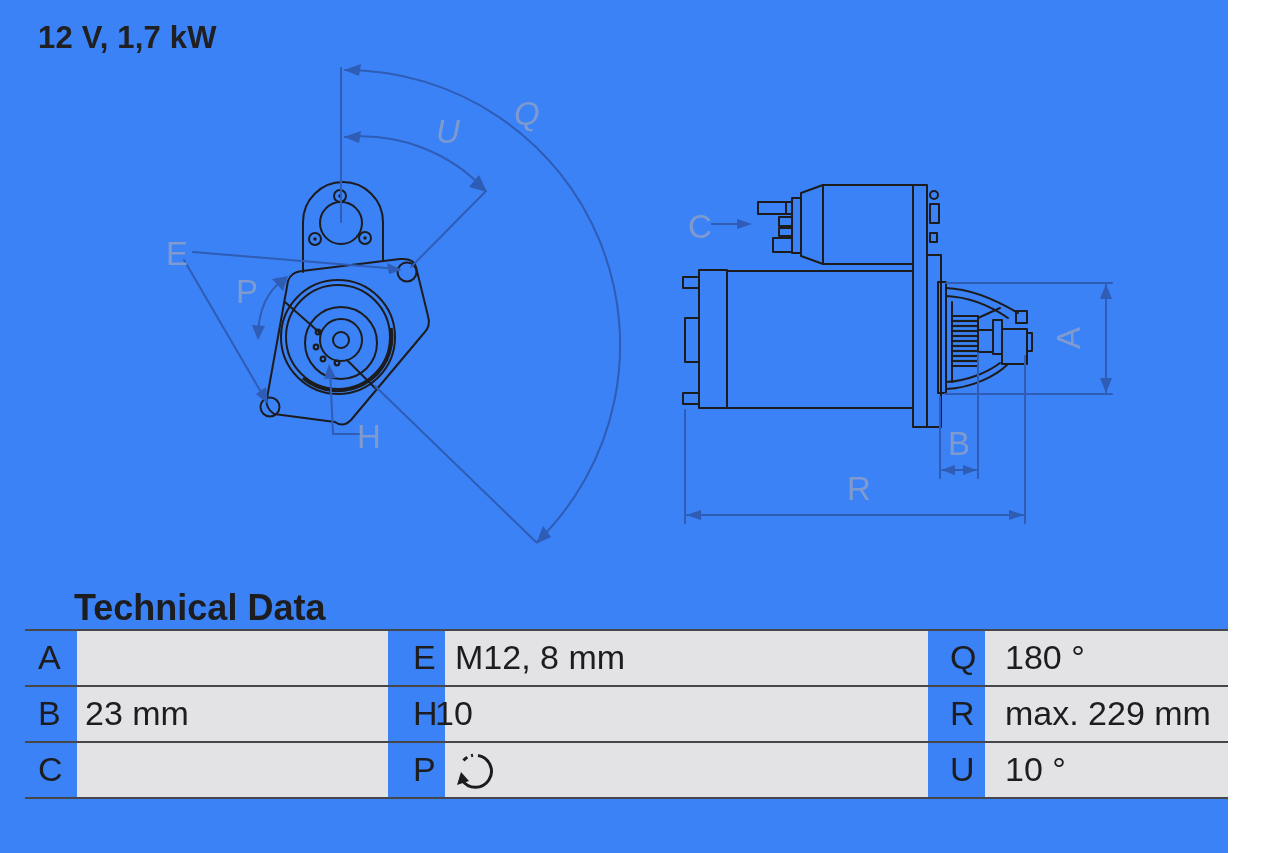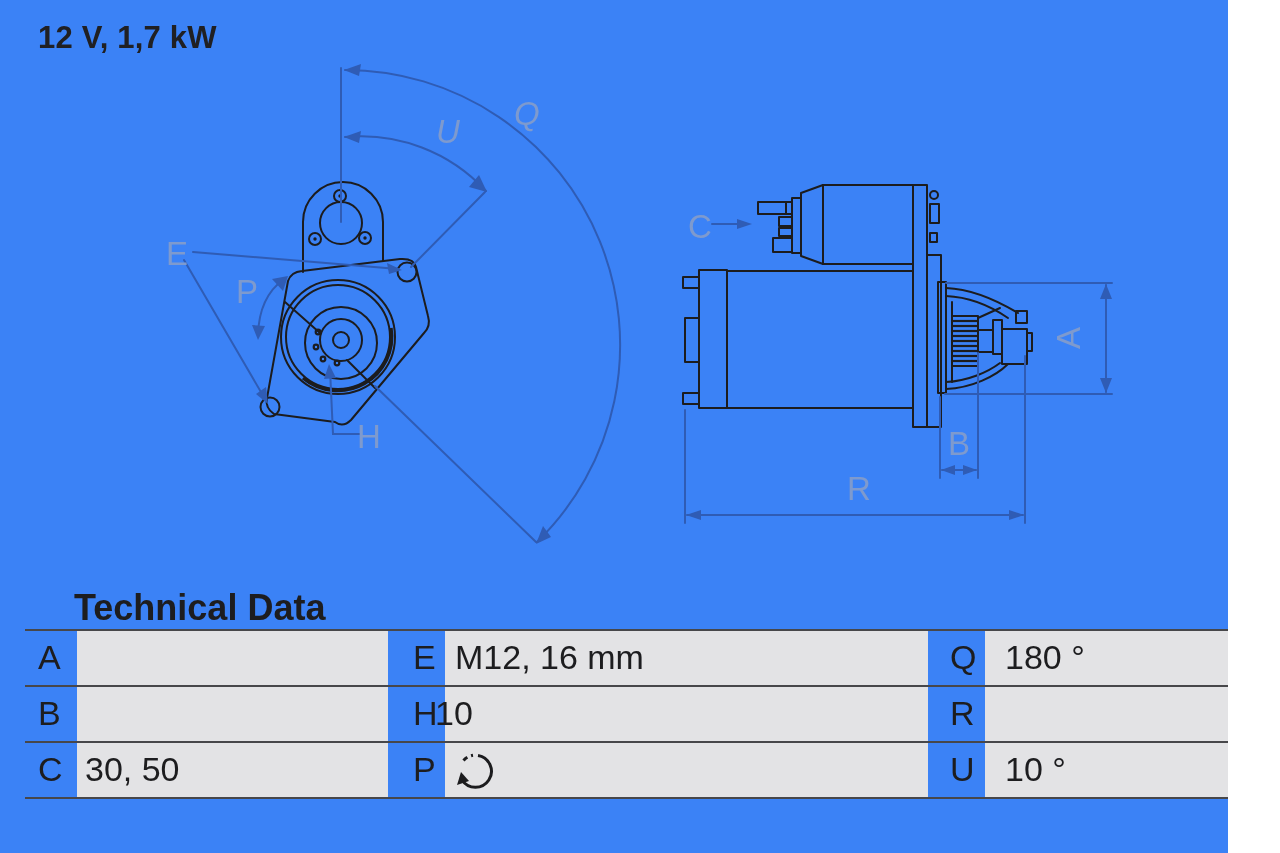--- a/index.html
+++ b/index.html
@@ -175,31 +175,32 @@
   <div class="gcell" style="left:985px;top:631px;width:270px"></div>
   <div class="gcell" style="left:77px;top:687px;width:311px"></div>
   <div class="gcell" style="left:445px;top:687px;width:483px"></div>
   <div class="gcell" style="left:985px;top:687px;width:270px"></div>
   <div class="gcell" style="left:77px;top:743px;width:311px"></div>
   <div class="gcell" style="left:445px;top:743px;width:483px"></div>
   <div class="gcell" style="left:985px;top:743px;width:270px"></div>
 
   <div class="tcell" style="left:38px;top:630px">A</div>
   <div class="tcell" style="left:413px;top:630px">E</div>
-  <div class="tcell" style="left:455px;top:630px">M12, 16 mm</div>
+  <div class="tcell" style="left:455px;top:630px">M12, 8 mm</div>
   <div class="tcell" style="left:950px;top:630px">Q</div>
   <div class="tcell" style="left:1005px;top:630px">180 °</div>
 
   <div class="tcell" style="left:38px;top:686px">B</div>
+  <div class="tcell" style="left:85px;top:686px">23 mm</div>
   <div class="tcell" style="left:413px;top:686px">H</div>
   <div class="tcell" style="left:435px;top:686px">10</div>
   <div class="tcell" style="left:950px;top:686px">R</div>
+  <div class="tcell" style="left:1005px;top:686px">max. 229 mm</div>
 
   <div class="tcell" style="left:38px;top:742px">C</div>
-  <div class="tcell" style="left:85px;top:742px">30, 50</div>
   <div class="tcell" style="left:413px;top:742px">P</div>
   <svg class="rot-icon" style="left:453px;top:748px" width="44" height="44" viewBox="0 0 44 44">
     <path d="M 25,7.5 A 16 16 0 1 1 9,32" fill="none" stroke="#1c1c1e" stroke-width="3"></path>
     <path d="M 10.5,12.5 A 16 16 0 0 1 20,7.3" fill="none" stroke="#1c1c1e" stroke-width="3" stroke-dasharray="5 4"></path>
     <polygon points="4,37 16,33 8,24" fill="#1c1c1e"></polygon>
   </svg>
   <div class="tcell" style="left:950px;top:742px">U</div>
   <div class="tcell" style="left:1005px;top:742px">10 °</div>
 
 </div>

